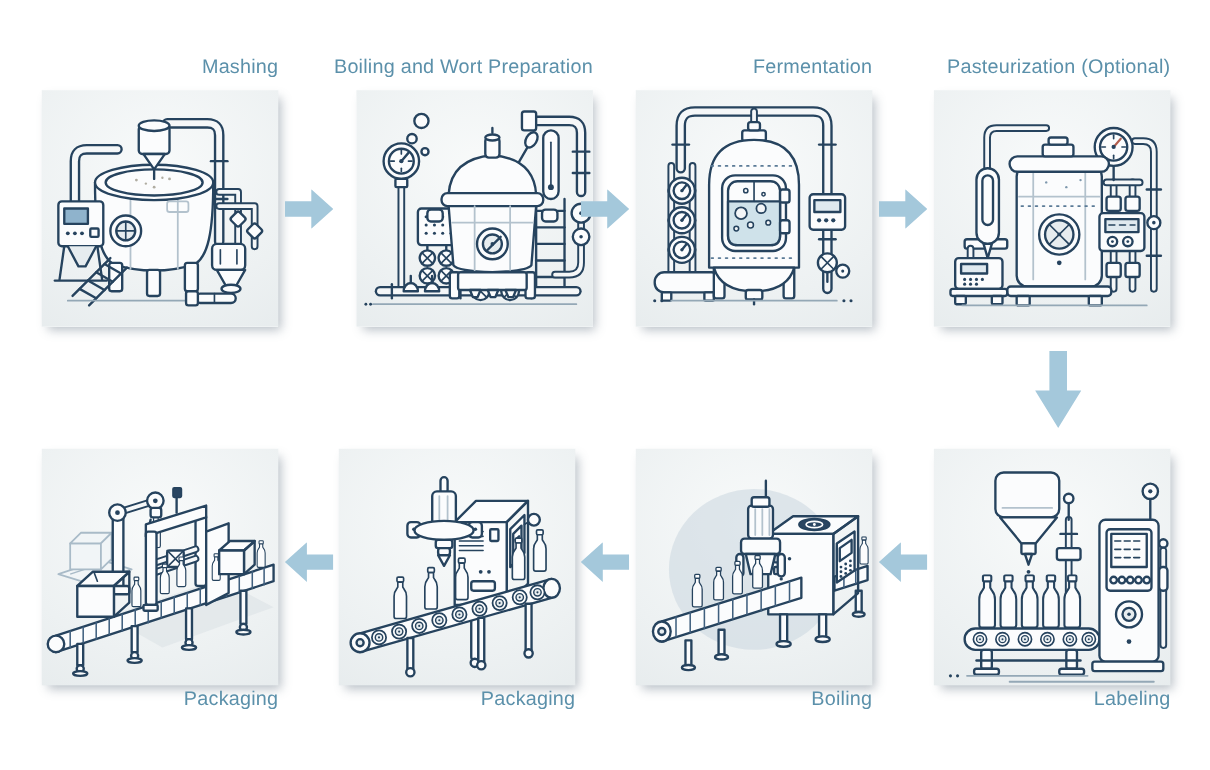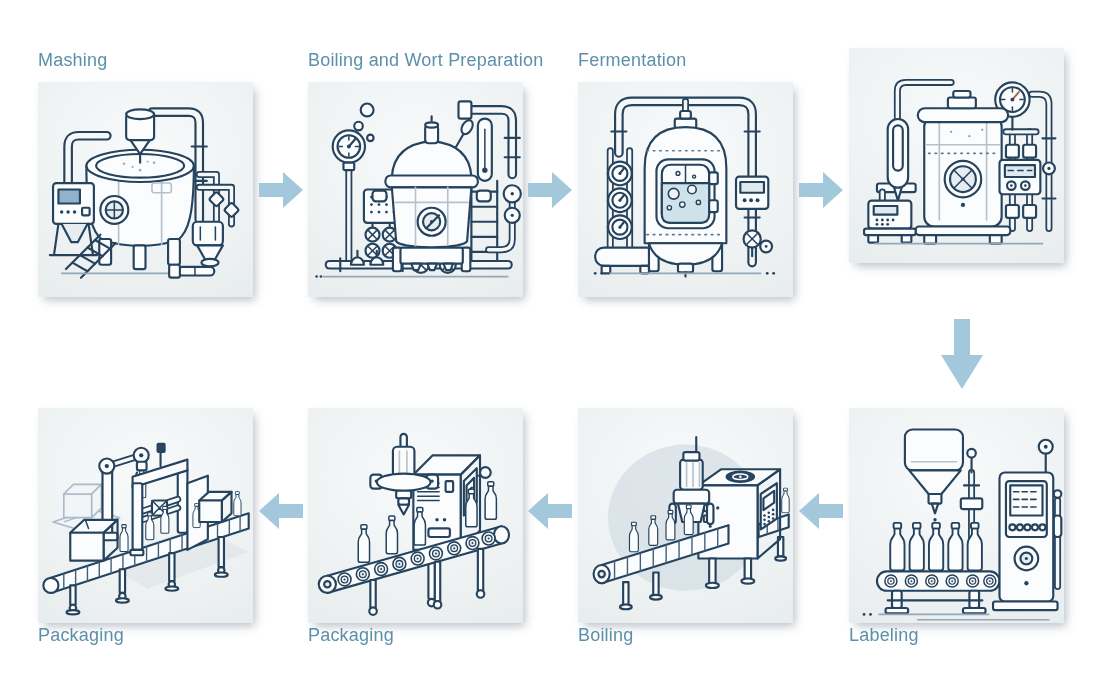--- a/index.html
+++ b/index.html
@@ -1,20 +1,20 @@
 <!DOCTYPE html>
 <html style="--label-color: #5b90aa; --arrow-color: #a4c8db; --page-bg: #ffffff;"><head>
 <meta charset="utf-8">
 <style>
   html,body{margin:0;padding:0}
   body{width:1100px;height:700px;position:relative;overflow:hidden;
        background:var(--page-bg,#ffffff);
        font-family:"Liberation Sans", sans-serif;}
 
-  .step{position:absolute;width:215px;display:flex;flex-direction:column;align-items:flex-start}
+  .step{position:absolute;width:215px;display:flex;flex-direction:column;align-items:flex-end}
   .step-label{color:var(--label-color,#5b90aa);font-size:18px;line-height:24px;
               white-space:nowrap;text-align:center;letter-spacing:.2px}
   .row1 .step-label{margin-bottom:10px}
   .row2 .step-label{}
   .tile{width:215px;height:215px;flex:0 0 215px;
         background:radial-gradient(130% 115% at 50% 32%, #f8fafa 0%, #edf1f2 48%, #e0e6e8 100%);
         box-shadow:4px 5px 9px -2px rgba(100,115,130,.45);}
   .art{width:100%;height:100%;display:block}
 
   .arrow{position:absolute}
@@ -119,21 +119,21 @@
       <line class="ink" x1="46" y1="154" x2="60" y2="162"></line>
         <line class="ink" x1="53" y1="147" x2="67" y2="155"></line>
       <line class="lt2" x1="22" y1="178" x2="126" y2="178"></line>
       <rect class="w ink" x="130" y="172" width="34" height="8" rx="4"></rect>
       <rect class="w ink" x="122" y="170" width="10" height="12" rx="2"></rect>
       <line class="thin" x1="146" y1="172" x2="146" y2="180"></line>
     </svg>
   </div>
 </div>
 
-<div class="step row1" style="left:308px;top:48px">
+<div class="step row1" style="left:324px;top:48px">
   <div class="step-label">Boiling and Wort Preparation</div>
   <div class="tile">
     <svg class="art" viewBox="0 0 200 200">
       <path class="po" d="M148,26 H180 q10,0 10,10 V86"></path>
         <path class="pi" d="M148,26 H180 q10,0 10,10 V86"></path>
       <rect class="w ink" x="140" y="18" width="12" height="16" rx="2"></rect>
       <line class="ink" x1="183" y1="52" x2="197" y2="52"></line>
         <line class="ink" x1="183" y1="70" x2="197" y2="70"></line>
       <rect class="w ink" x="158" y="34" width="13" height="58" rx="6.5"></rect>
       <line class="thin" x1="164.5" y1="44" x2="164.5" y2="80"></line>
@@ -303,20 +303,21 @@
       <circle class="dot" cx="16" cy="178" r="1.3"></circle>
         <circle class="dot" cx="22" cy="178" r="1.3"></circle>
       <line class="lt2" x1="30" y1="178" x2="170" y2="178"></line>
       <circle class="dot" cx="176" cy="178" r="1.3"></circle>
         <circle class="dot" cx="182" cy="178" r="1.3"></circle>
     </svg>
   </div>
 </div>
 
 <div class="step row1" style="left:849px;top:48px">
+  <div class="step-label">Pasteurization (Optional)</div>
   <div class="tile">
     <svg class="art" viewBox="0 0 200 200">
       <path class="po2" d="M45,70 V40 q0,-8 8,-8 H95"></path>
         <path class="pi2" d="M45,70 V40 q0,-8 8,-8 H95"></path>
       <path class="po2" d="M186,168 V52 q0,-9 -9,-9 H170"></path>
         <path class="pi2" d="M186,168 V52 q0,-9 -9,-9 H170"></path>
       <line class="ink" x1="180" y1="84" x2="192" y2="84"></line>
         <line class="ink" x1="180" y1="140" x2="192" y2="140"></line>
       <circle class="w ink" cx="186" cy="112" r="5.5"></circle>
         <circle class="dot" cx="186" cy="112" r="1.5"></circle>

